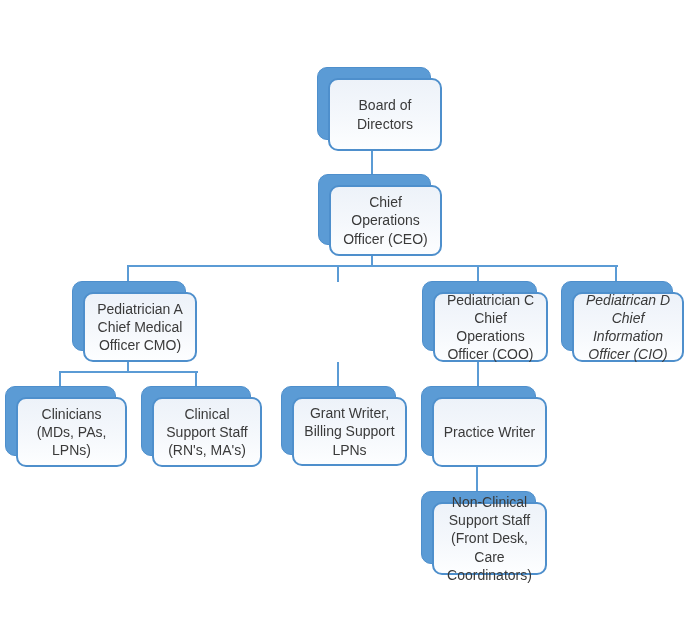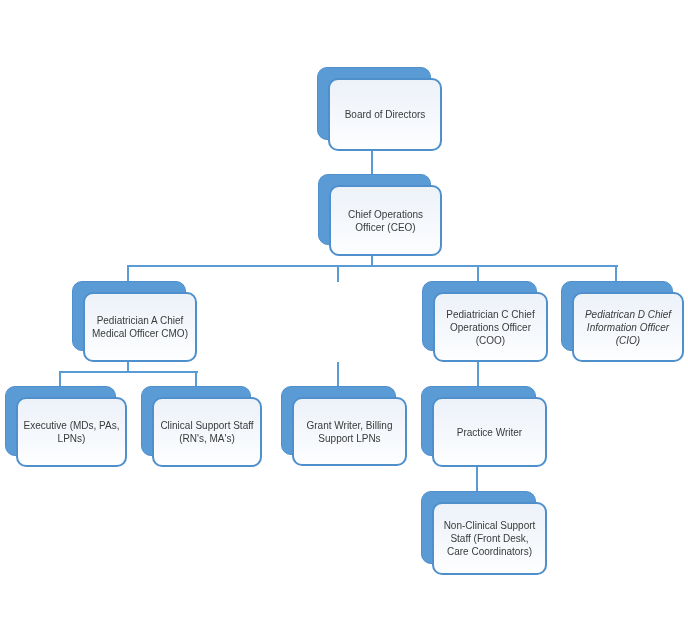--- a/index.html
+++ b/index.html
@@ -49,21 +49,21 @@
     border: 2px solid var(--box-border);
     border-radius: 10px;
     box-sizing: border-box;
     z-index: 1;
     display: flex;
     align-items: center;
     justify-content: center;
     text-align: center;
     padding: 2px 5px;
     color: var(--text);
-    font-size: 10px;
+    font-size: 14px;
     line-height: 1.3;
   }
   
   .line {
     position: absolute;
     background: var(--line);
     z-index: 1;
   }
   .line.h { height: 2px; }
   .line.v { width: 2px; }
@@ -120,21 +120,21 @@
   <div class="node" style="left:572px; top:292px; width:112px; height:70px;font-style:italic;">
     <div class="shadow-plate"></div>
     <div class="box">
       <span>Pediatrican D Chief Information Officer (CIO)</span>
     </div>
   </div>
 
   <div class="node" style="left:16px; top:397px; width:111px; height:70px;">
     <div class="shadow-plate"></div>
     <div class="box">
-      <span>Executive (MDs, PAs, LPNs)</span>
+      <span>Clinicians (MDs, PAs, LPNs)</span>
     </div>
   </div>
 
   <div class="node" style="left:152px; top:397px; width:110px; height:70px;">
     <div class="shadow-plate"></div>
     <div class="box">
       <span>Clinical Support Staff (RN's, MA's)</span>
     </div>
   </div>
 

